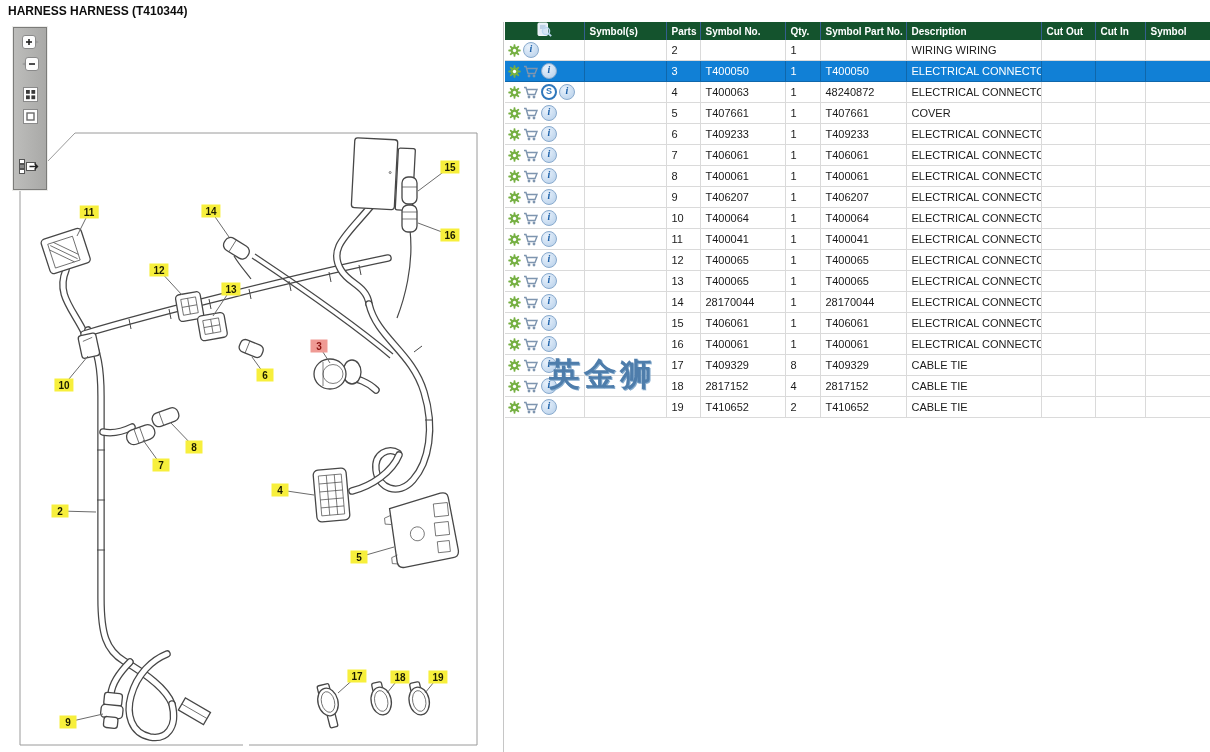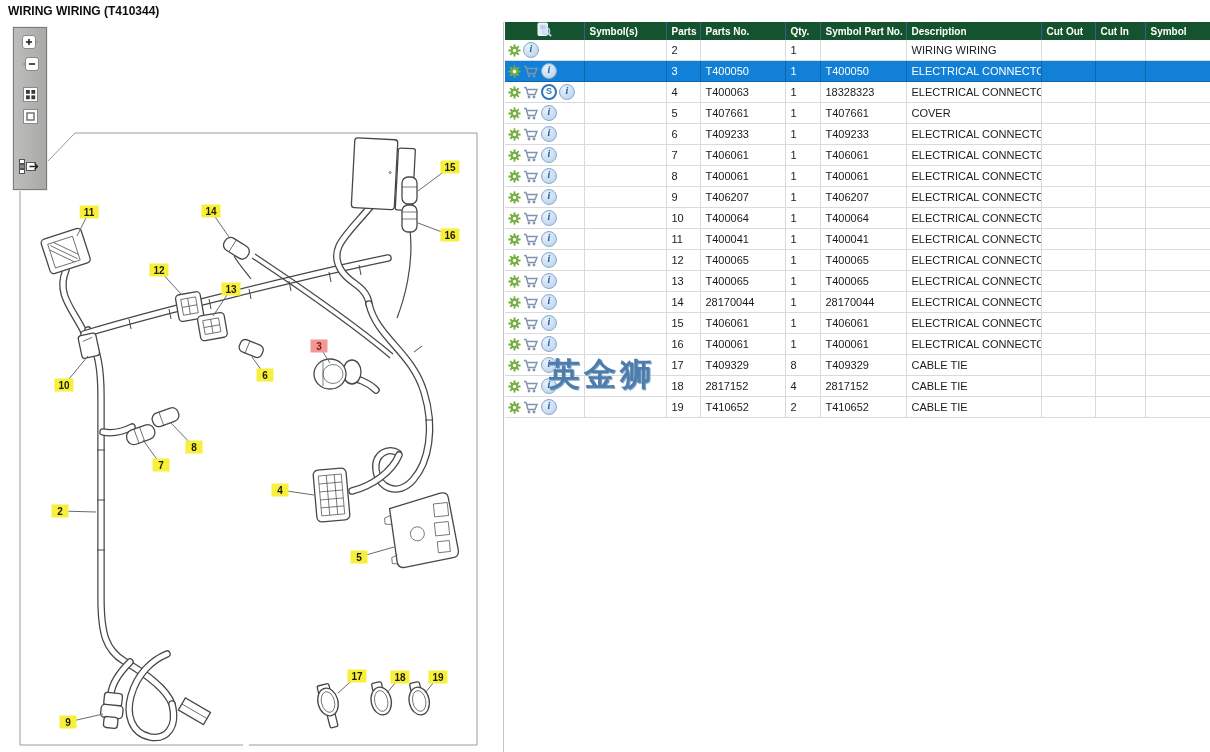--- a/index.html
+++ b/index.html
@@ -50,21 +50,21 @@
   .ic-s{display:inline-block;width:12px;height:12px;border-radius:50%;background:#fff;
         border:2px solid #2e77bb;color:#2e77bb;text-align:center;line-height:11px;
         font-size:9px;font-weight:bold}
   .watermark{position:absolute;left:548px;top:353px;font-size:32px;font-weight:bold;
              letter-spacing:4px;color:#4e7dab;text-shadow:1px 1px 0 #85abcd;z-index:6;
              pointer-events:none;white-space:nowrap;font-family:"Liberation Sans",sans-serif}
 </style>
 </head>
 <body>
 
-<div class="title">WIRING WIRING (T410344)</div>
+<div class="title">HARNESS HARNESS (T410344)</div>
 
 <div class="diagram-pane">
   <svg id="diagram-svg" width="503" height="752" viewBox="0 0 503 752">
     <g class="sheet">
       <polyline points="20,190 75,133 477,133 477,745 249,745"></polyline>
       <polyline points="243,745 20,745 20,190"></polyline>
     </g>
     <g id="art">
       <path class="tube" d="M 66 270 C 56 294 72 308 84 332"></path>
         <path class="tube-i" d="M 66 270 C 56 294 72 308 84 332"></path>
@@ -292,21 +292,21 @@
       <tr id="header-row">
         <th class="c-icons"><span><svg width="18" height="16" viewBox="0 0 18 16">
               <rect x="3" y="1" width="9.5" height="12.5" rx="1" fill="#e4edf7" stroke="#f4f8fc"></rect>
               <line x1="5" y1="4" x2="10.5" y2="4" stroke="#9ab7d6"></line>
               <line x1="5" y1="6" x2="10.5" y2="6" stroke="#9ab7d6"></line>
               <circle cx="11" cy="9" r="3.6" fill="rgba(190,215,240,.35)" stroke="#bcd8f2" stroke-width="1.4"></circle>
               <line x1="13.6" y1="11.6" x2="16.2" y2="14.2" stroke="#bcd8f2" stroke-width="1.8"></line>
             </svg></span></th>
         <th class="c-symbols">Symbol(s)</th>
         <th class="c-item">Parts</th>
-        <th class="c-parts">Parts No.</th>
+        <th class="c-parts">Symbol No.</th>
         <th class="c-qty">Qty.</th>
         <th class="c-latest">Symbol Part No.</th>
         <th class="c-desc">Description</th>
         <th class="c-cutout">Cut Out</th>
         <th class="c-cutin">Cut In</th>
         <th class="c-comment">Symbol</th>
       </tr>
     </thead>
   <tbody id="table-body">
       <tr>
@@ -397,21 +397,21 @@
             </svg>
           </span><span class="icw">
             <span class="ic-s">S</span>
           </span><span class="icw">
             <span class="ic-info">i</span>
           </span></td>
         <td class="c-symbols"></td>
         <td class="c-item">4</td>
         <td class="c-parts">T400063</td>
         <td class="c-qty">1</td>
-        <td class="c-latest">18328323</td>
+        <td class="c-latest">48240872</td>
         <td class="c-desc">ELECTRICAL CONNECTOR</td>
         <td class="c-cutout"></td>
         <td class="c-cutin"></td>
         <td class="c-comment"></td>
       </tr>
       <tr>
         <td class="c-icons"><span class="icw">
             <svg width="13" height="13" viewBox="0 0 20 20">
               <g fill="#76b043">
                 <circle cx="10" cy="10" r="6"></circle>

